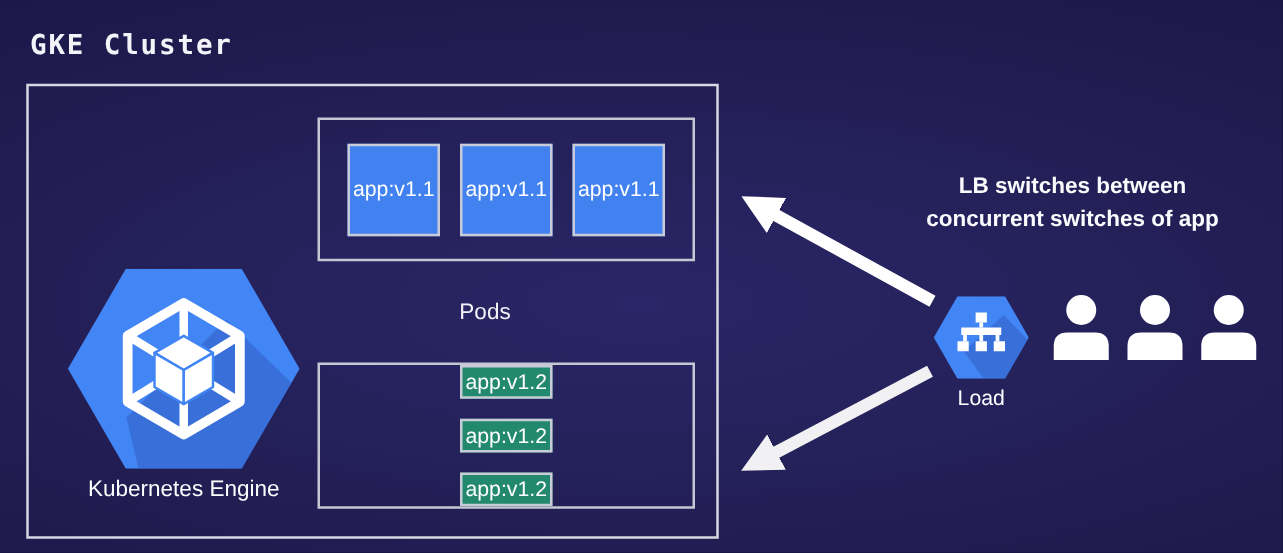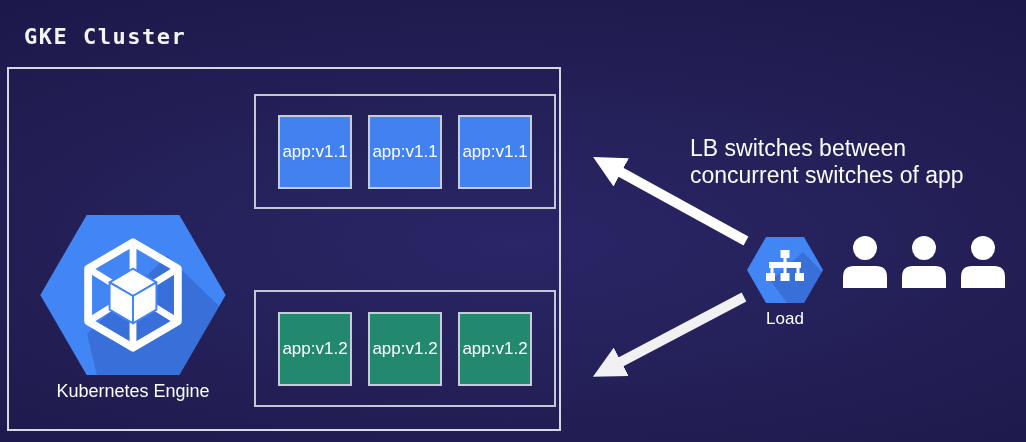--- a/index.html
+++ b/index.html
@@ -12,47 +12,47 @@
     position:relative;width:1026px;height:442px;
     background:radial-gradient(120% 95% at 50% 55%, #2a2667 0%, #221e53 45%, #161140 100%);
     color:#fff;
   }
   .title{
     position:absolute;left:24px;top:24px;
     font-family:"DejaVu Sans Mono", monospace;
     font-weight:700;font-size:22px;letter-spacing:1.5px;color:#f4f4f8;
   }
   .cluster-box{
-    position:absolute;left:7px;top:67px;width:554px;height:364px;
+    position:absolute;left:21px;top:67px;width:554px;height:364px;
     border:2px solid #d7d8e2;box-sizing:border-box;padding-left:40px;
   }
   .engine{position:absolute;left:22px;top:146px;width:204px;}
   .engine-icon{display:block;margin:0 auto;}
   .engine-label{margin-top:6px;text-align:center;font-size:18px;color:#fdfdff;}
   .pod-group{
     position:absolute;left:237px;width:302px;
     border:2px solid #c5c7d4;box-sizing:border-box;
     display:flex;align-items:center;justify-content:center;gap:16px;margin-left:17px;
   }
   .pod-group-top{top:94px;height:115px;}
-  .pod-group-bottom{top:290px;height:117px;}
+  .pod-group-bottom{top:290px;height:117px;flex-direction:column;}
   .pod{
     width:74px;height:74px;box-sizing:border-box;
     border:2px solid #c8cbd8;
     display:flex;align-items:center;justify-content:center;
     font-size:17px;color:#fff;white-space:nowrap;
   }
   .pods-caption{
     position:absolute;left:237px;top:239px;width:302px;
     text-align:center;font-size:18px;color:#f2f2f7;
   }
   .arrows{position:absolute;left:0;top:0;pointer-events:none;}
   .annotation{
     position:absolute;left:690px;top:135px;width:336px;
-    font-size:23px;line-height:27px;color:#fbfbfd;
+    text-align:center;font-size:18px;line-height:27px;color:#fbfbfd;font-weight:bold;
   }
   .lb{position:absolute;left:747px;top:237px;width:76px;}
   .lb-label{
     position:absolute;left:-14px;top:70px;width:104px;
     text-align:center;font-size:17px;line-height:23px;color:#fdfdff;
   }
   .users{position:absolute;left:842px;top:236px;display:flex;gap:13px;}
 </style>
 </head>
 <body>
@@ -93,20 +93,21 @@
     </div>
 
   </div>
 
   <div class="pod-group pod-group-top">
     <div class="pod" style="background: rgb(65, 129, 240);">app:v1.1</div>
     <div class="pod" style="background: rgb(65, 129, 240);">app:v1.1</div>
     <div class="pod" style="background: rgb(65, 129, 240);">app:v1.1</div>
   </div>
 
+  <div class="pods-caption">Pods</div>
 
   <div class="pod-group pod-group-bottom">
     <div class="pod" style="background: rgb(35, 137, 110);">app:v1.2</div>
     <div class="pod" style="background: rgb(35, 137, 110);">app:v1.2</div>
     <div class="pod" style="background: rgb(35, 137, 110);">app:v1.2</div>
   </div>
 
   <svg class="arrows" width="1026" height="442" viewBox="0 0 1026 442">
     <defs>
       <marker id="arrowHead" viewBox="0 0 10 10" refX="2.2" refY="5" markerWidth="3.2" markerHeight="3.2" orient="auto" markerUnits="strokeWidth">

